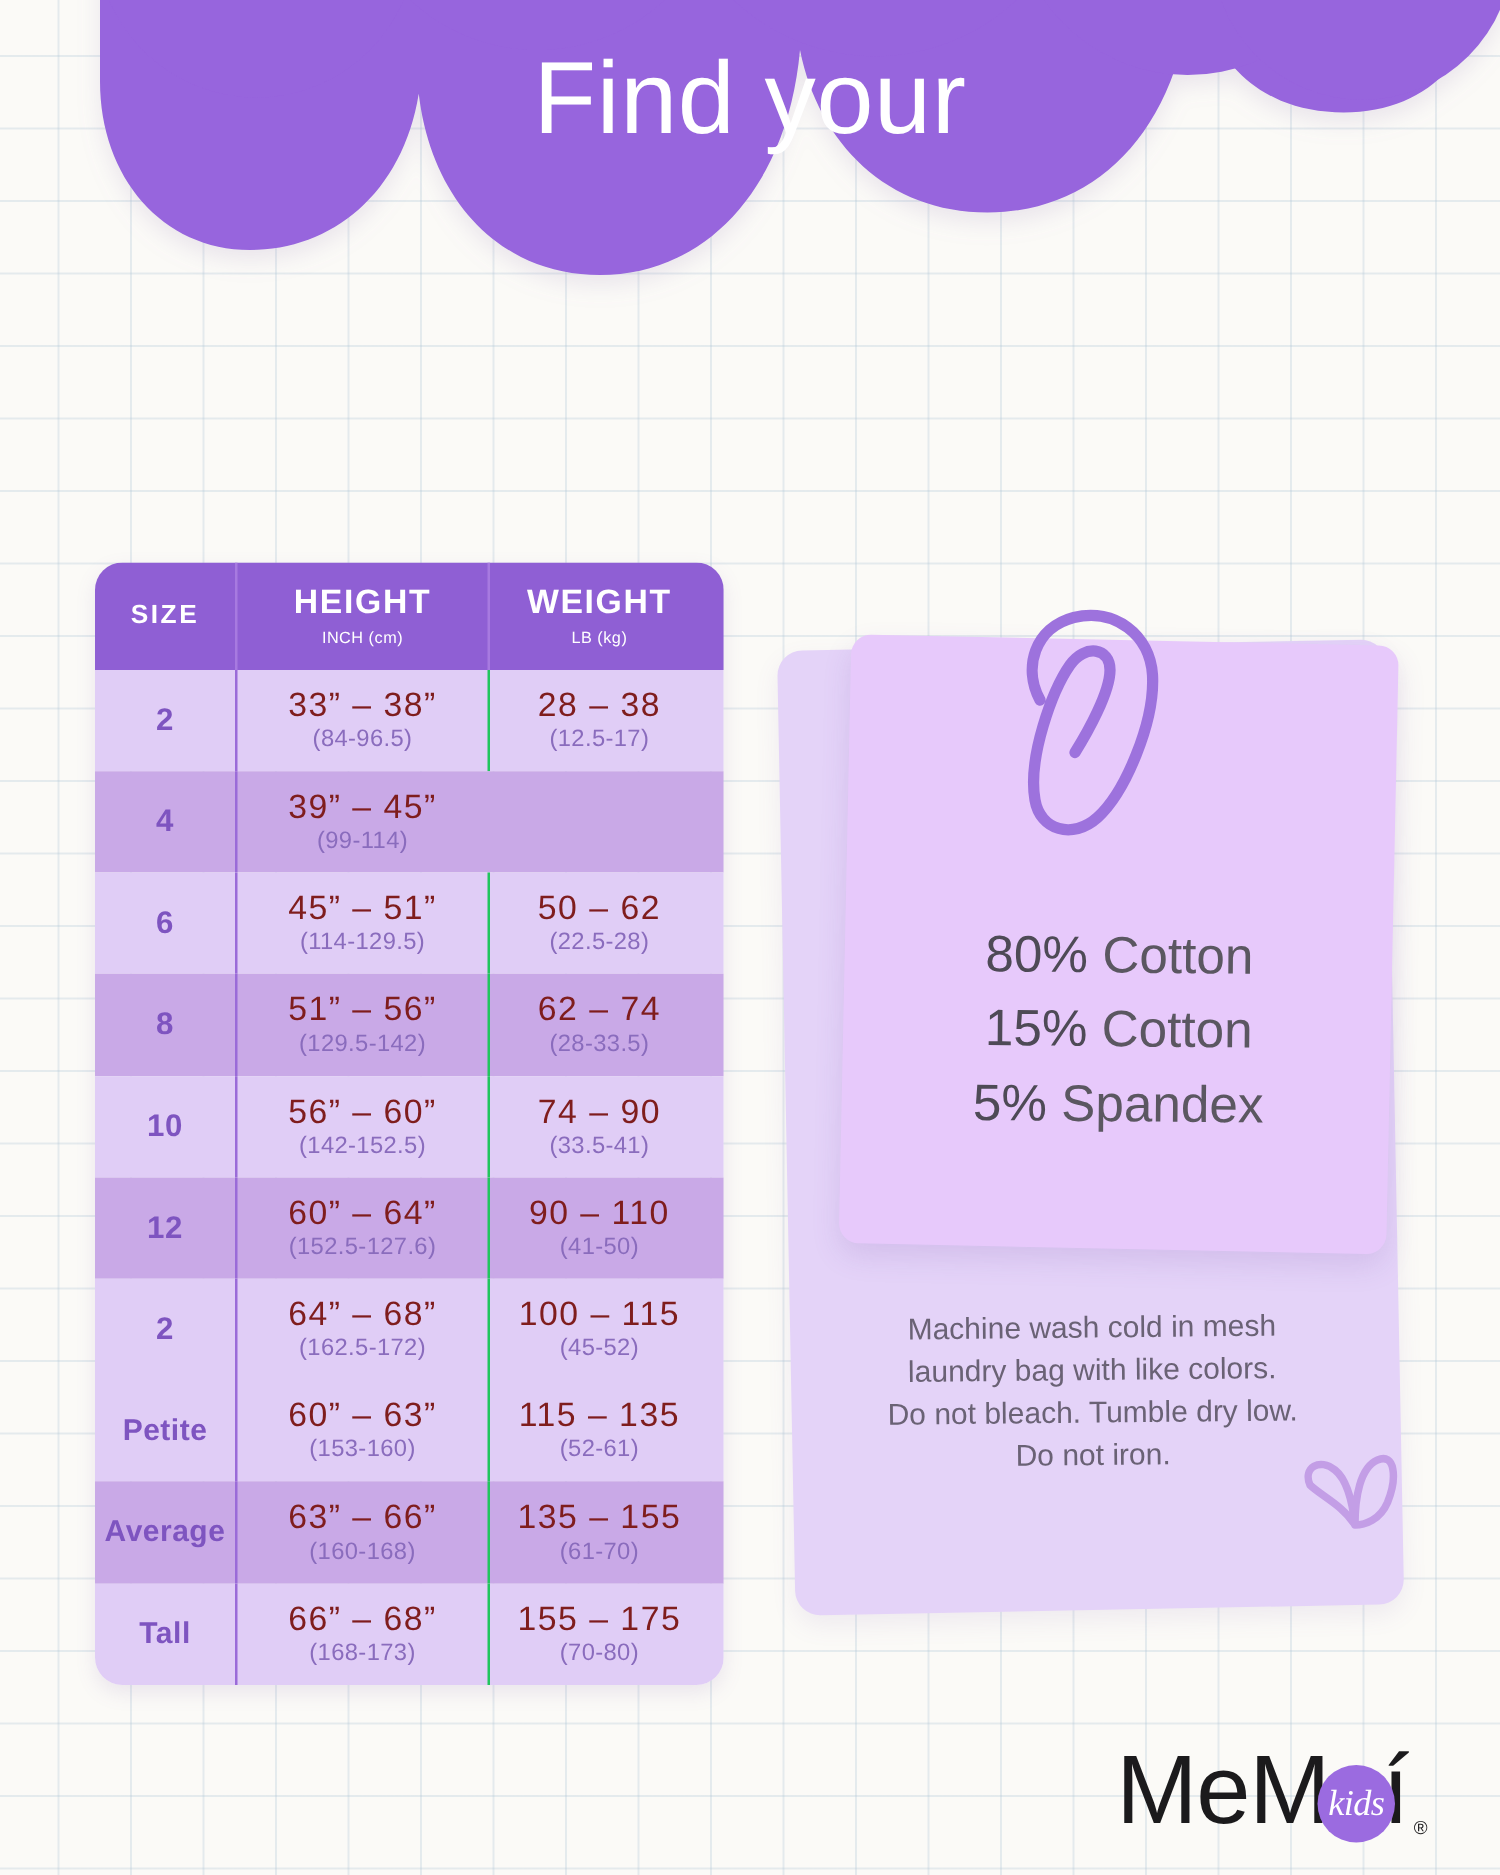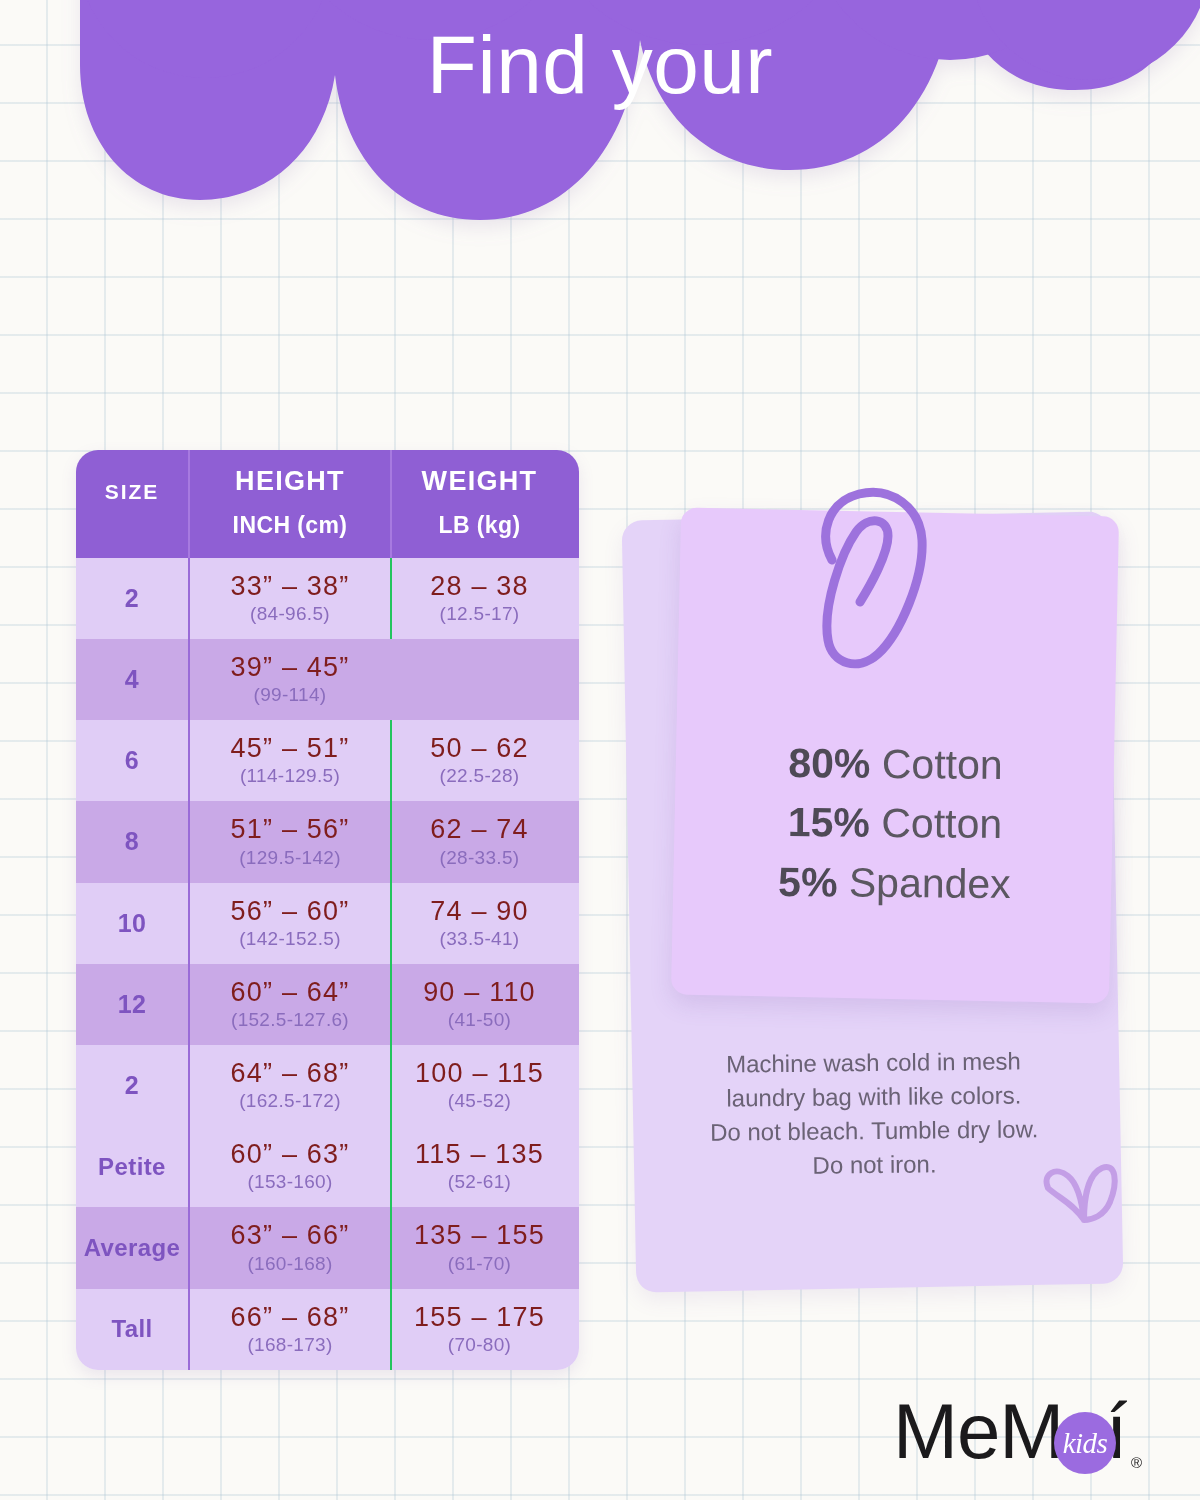--- a/index.html
+++ b/index.html
@@ -34,21 +34,21 @@
     top: -230px;
     width: 1200px;
     height: 640px;
     pointer-events: none;
   }
   .cloud-wrap svg { display: block; width: 1200px; height: 640px; overflow: visible; }
 
   .title-block {
     position: absolute;
     left: 0;
-    top: 24px;
+    top: 38px;
     width: 1200px;
     text-align: center;
     color: #ffffff;
     font-size: 82px;
     line-height: 0.99;
     font-weight: 300;
     letter-spacing: 0.5px;
   }
   .title-block .tl { display: block; }
 
@@ -69,24 +69,24 @@
     text-align: center;
     padding: 17px 2px 19px 2px;
   }
   .st-head .main {
     font-size: 27px;
     font-weight: bold;
     letter-spacing: 1.3px;
     line-height: 1.06;
   }
   .st-head .sub {
-    font-size: 23px;
-    font-weight: bold;
+    font-size: 13px;
+    font-weight: normal;
     letter-spacing: 0.4px;
-    margin-top: 16px;
+    margin-top: 6px;
   }
   .st-head .c-size .main { font-size: 21px; letter-spacing: 2px; padding-top: 14px; }
 
   .c { box-sizing: border-box; }
   .c-size   { width: 112px; flex: none; }
   .c-height { width: 202px; flex: none; border-left: 2px solid #9a6bd8; }
   .c-weight { width: 177px; flex: none; border-left: 2px solid #22c55e; }
   .st-head .c-height, .st-head .c-weight { border-left-color: #a77ae0; }
 
   .st-body .st-row.odd  { background: #e0cdf6; }
@@ -150,21 +150,21 @@
     left: 676px;
     top: 735px;
     width: 438px;
     text-align: center;
     transform: rotate(0.5deg);
     color: #5b5761;
     font-size: 41px;
     line-height: 1.45;
     font-weight: 300;
   }
-  .composition .pct { font-weight: bold; color: #4e4a56; }
+  .composition .pct { font-weight: normal; color: #4e4a56; }
 
   .care {
     position: absolute;
     left: 650px;
     top: 1046px;
     width: 448px;
     text-align: center;
     color: #6a6275;
     font-size: 24px;
     line-height: 1.42;

